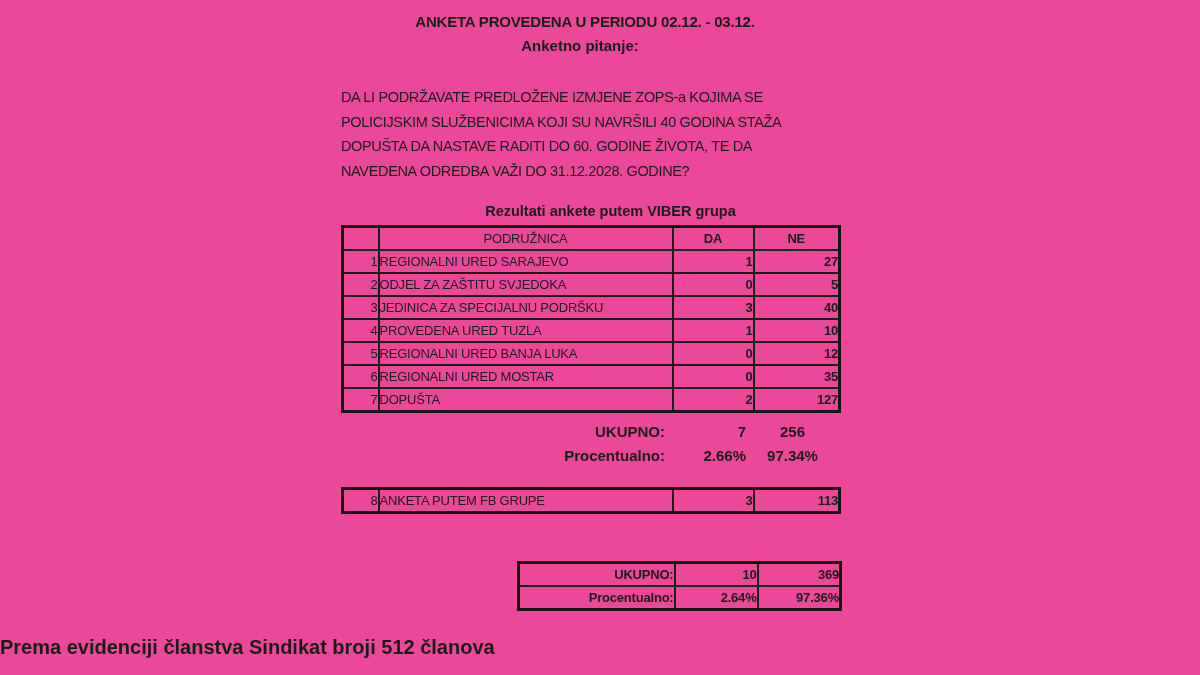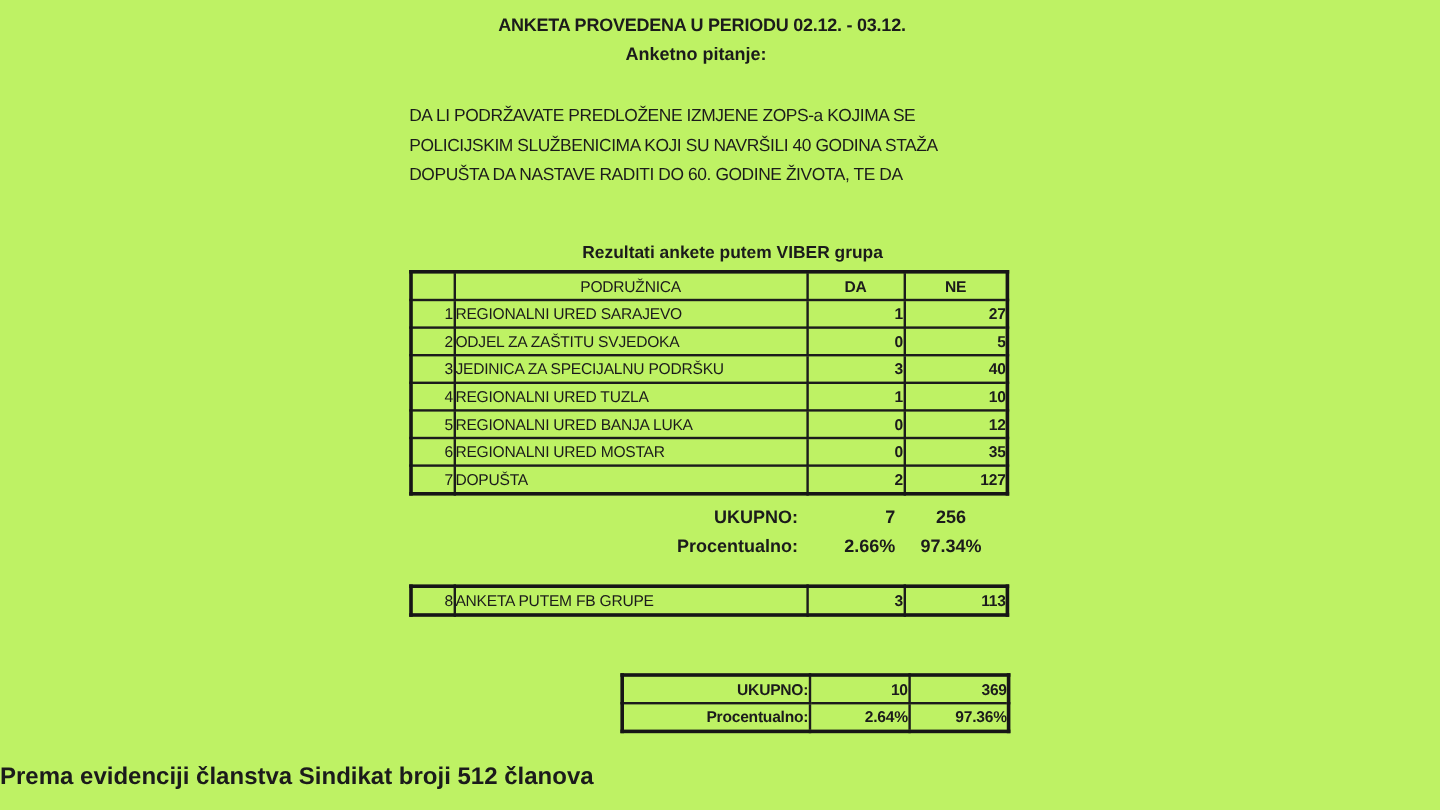--- a/index.html
+++ b/index.html
@@ -7,21 +7,21 @@
     padding: 0;
     background: #fbfbfa;
     font-family: "Liberation Sans", sans-serif;
     color: #1b1b1b;
   }
   .page {
     position: relative;
     width: 1200px;
     height: 675px;
     overflow: hidden;
-    background: #bef264;
+    background: #ec4899;
   }
   .doc-title {
     position: absolute;
     top: 13px; left: 0; width: 1170px;
     text-align: center;
     font-size: 15px;
     font-weight: 700;
     letter-spacing: -0.2px;
   }
   .doc-subtitle {
@@ -105,20 +105,21 @@
 
 <div class="page">
 
   <div class="doc-title">ANKETA PROVEDENA U PERIODU 02.12. - 03.12.</div>
   <div class="doc-subtitle">Anketno pitanje:</div>
 
   <div class="question">
     <div>DA LI PODRŽAVATE PREDLOŽENE IZMJENE ZOPS-a KOJIMA SE</div>
     <div>POLICIJSKIM SLUŽBENICIMA KOJI SU NAVRŠILI 40 GODINA STAŽA</div>
     <div>DOPUŠTA DA NASTAVE RADITI DO 60. GODINE ŽIVOTA, TE DA</div>
+    <div>NAVEDENA ODREDBA VAŽI DO 31.12.2028. GODINE?</div>
   </div>
 
   <div class="caption">Rezultati ankete putem VIBER grupa</div>
 
   <table class="doc main-table">
     <colgroup>
         <col class="c-num">
         <col class="c-lab">
         <col class="c-da">
         <col class="c-ne">
@@ -145,21 +146,21 @@
         <td class="val">5</td>
       </tr>
       <tr>
         <td class="num">3</td>
         <td class="lab">JEDINICA ZA SPECIJALNU PODRŠKU</td>
         <td class="val">3</td>
         <td class="val">40</td>
       </tr>
       <tr>
         <td class="num">4</td>
-        <td class="lab">REGIONALNI URED TUZLA</td>
+        <td class="lab">PROVEDENA URED TUZLA</td>
         <td class="val">1</td>
         <td class="val">10</td>
       </tr>
       <tr>
         <td class="num">5</td>
         <td class="lab">REGIONALNI URED BANJA LUKA</td>
         <td class="val">0</td>
         <td class="val">12</td>
       </tr>
       <tr>

